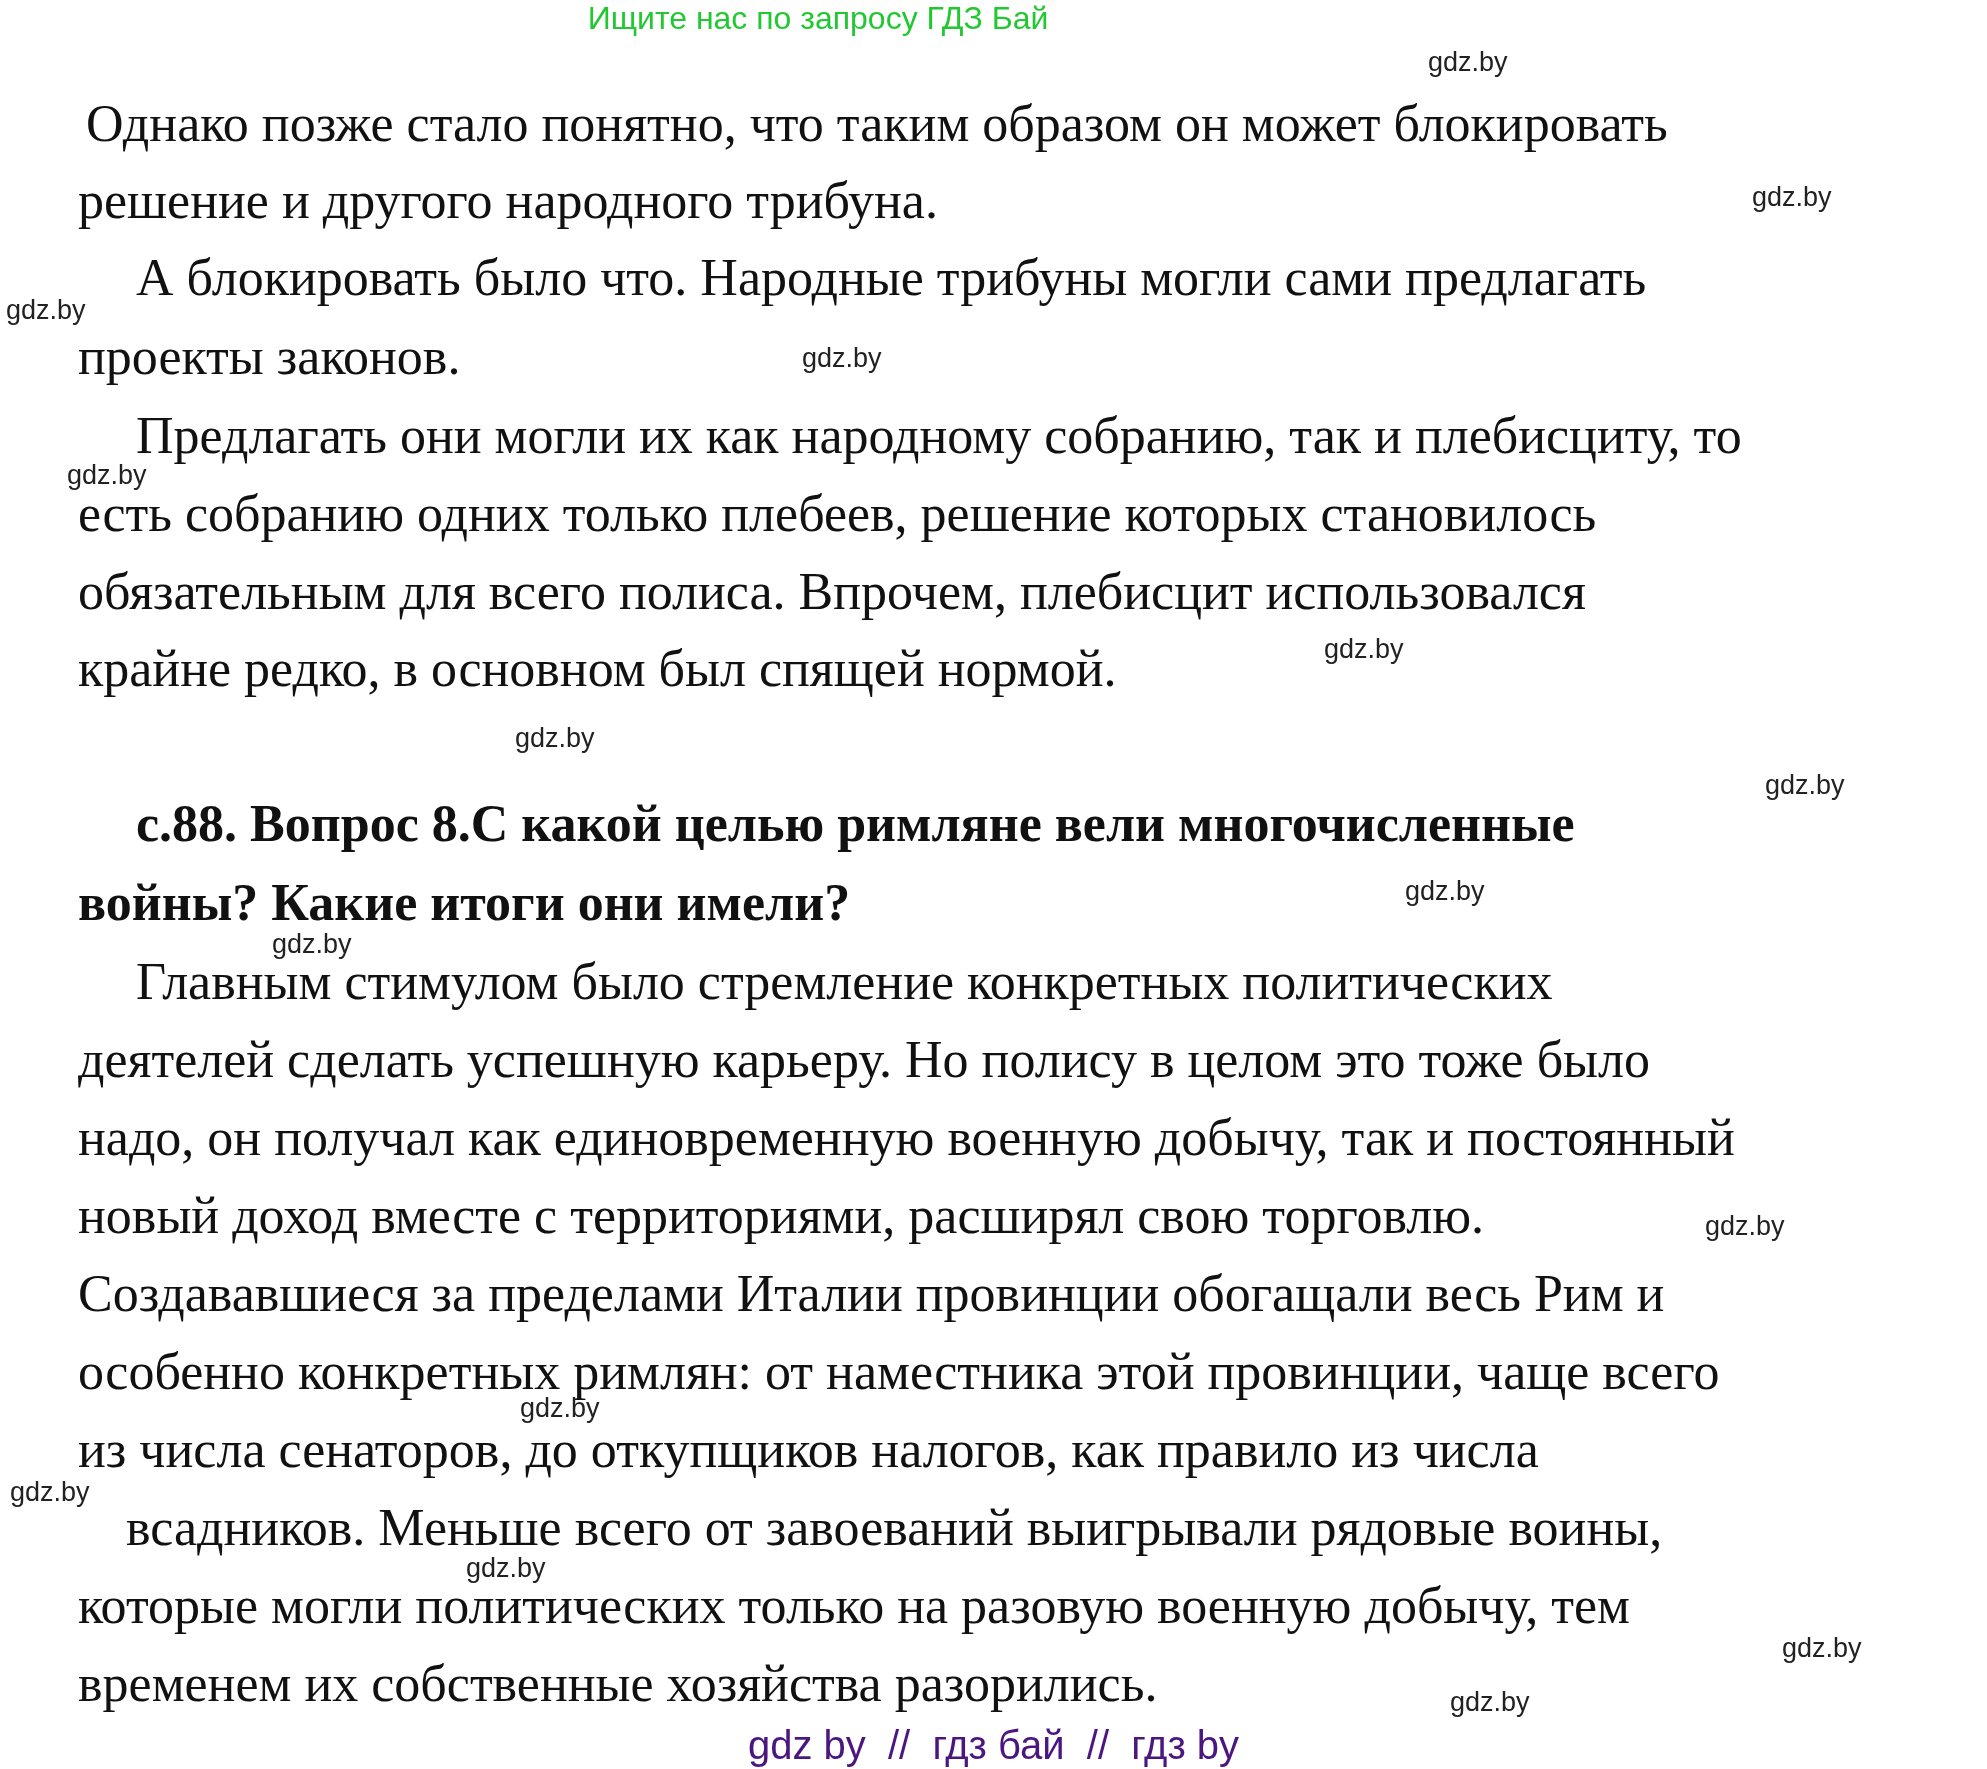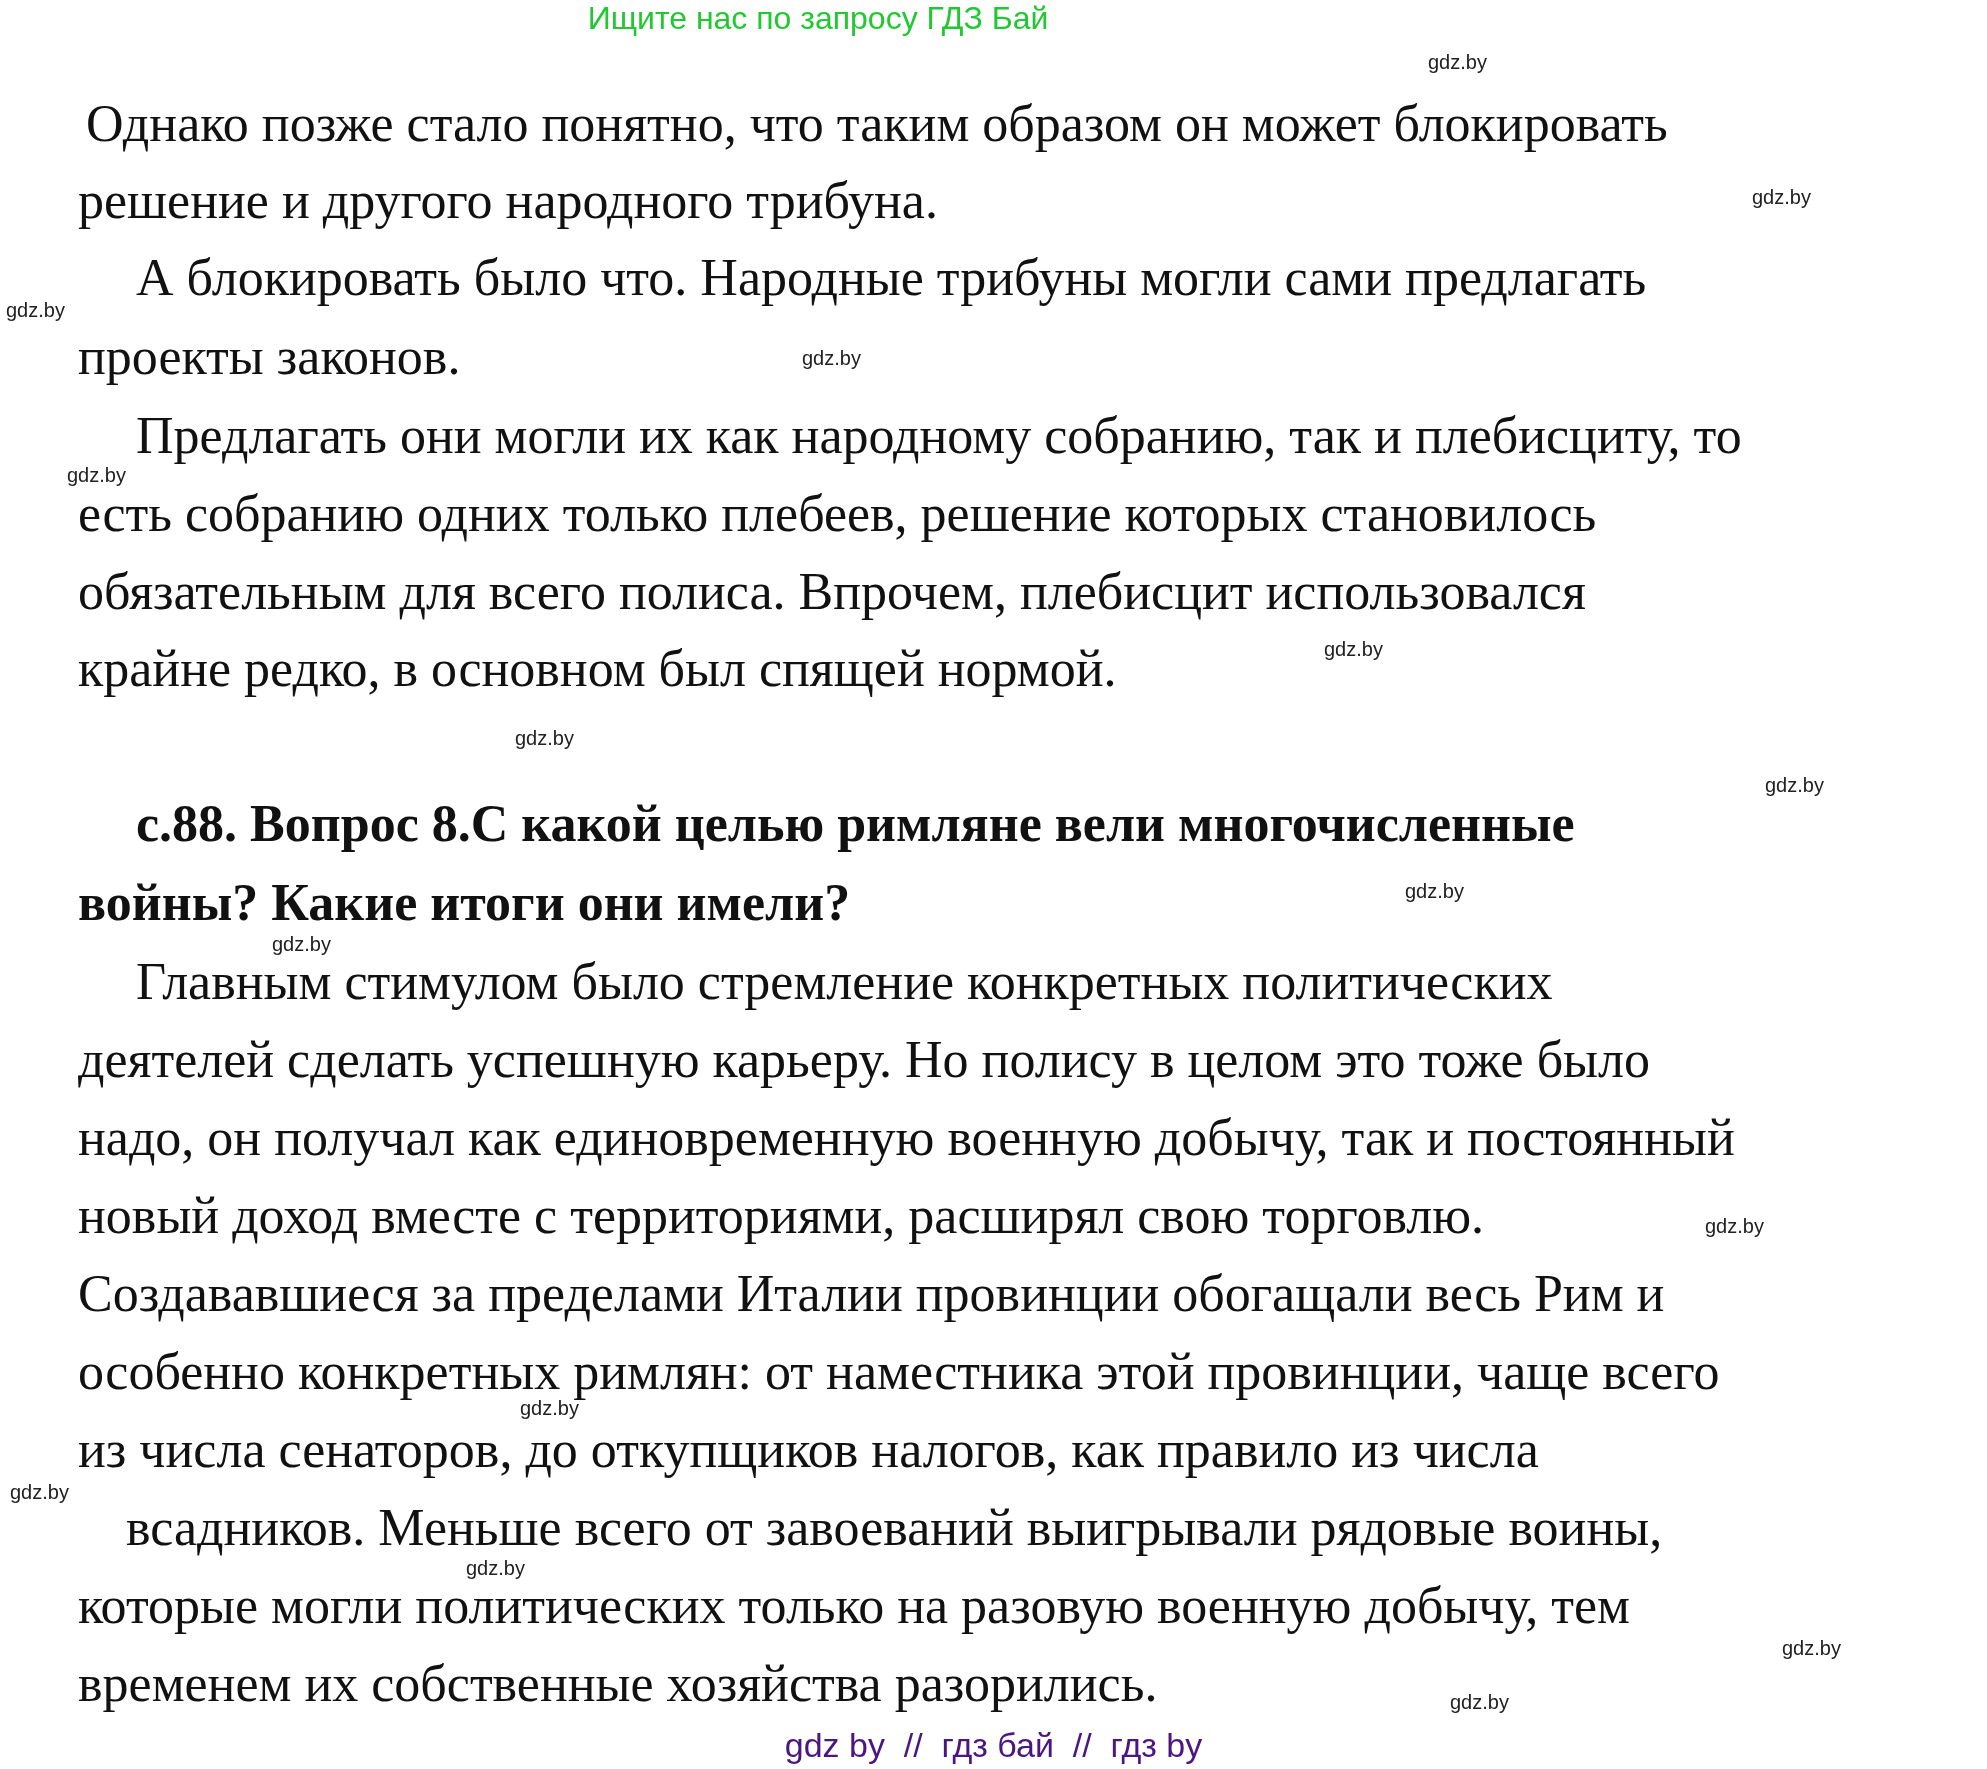--- a/index.html
+++ b/index.html
@@ -1,22 +1,22 @@
 <!DOCTYPE html>
 <html><head>
 <meta charset="utf-8">
 <style>
   html, body { margin:0; padding:0; background:#fff; }
   body { width:1987px; height:1769px; position:relative; overflow:hidden; }
   .top-banner { position:absolute; top:0; left:0; width:1636px; text-align:center; font-family:"Liberation Sans", sans-serif; font-size:32px; line-height:36px; color:#22c832; }
-  .footer { position:absolute; top:1725px; left:0; width:1987px; text-align:center; font-family:"Liberation Sans", sans-serif; font-size:34px; line-height:40px; color:#4b1680; white-space:pre; }
+  .footer { position:absolute; top:1725px; left:0; width:1987px; text-align:center; font-family:"Liberation Sans", sans-serif; font-size:40px; line-height:40px; color:#4b1680; white-space:pre; }
   .line { position:absolute; left:78px; font-family:"Liberation Serif", serif; font-size:52px; line-height:60px; color:#111; white-space:nowrap; }
   .line.indent { left:136px; }
   .line.bold { font-weight:bold; }
-  .wm { position:absolute; font-family:"Liberation Sans", sans-serif; font-size:20px; line-height:30px; color:#222; white-space:nowrap; }
+  .wm { position:absolute; font-family:"Liberation Sans", sans-serif; font-size:27px; line-height:30px; color:#222; white-space:nowrap; }
 </style>
 </head>
 <body>
 
 <div class="top-banner">Ищите нас по запросу ГДЗ Бай</div>
 
 <div id="lines">
     <div class="line" style="top: 94px; margin-left: 8px;">Однако позже стало понятно, что таким образом он может блокировать</div>
     <div class="line" style="top: 171px;">решение и другого народного трибуна.</div>
     <div class="line indent" style="top: 248px;">А блокировать было что. Народные трибуны могли сами предлагать</div>

